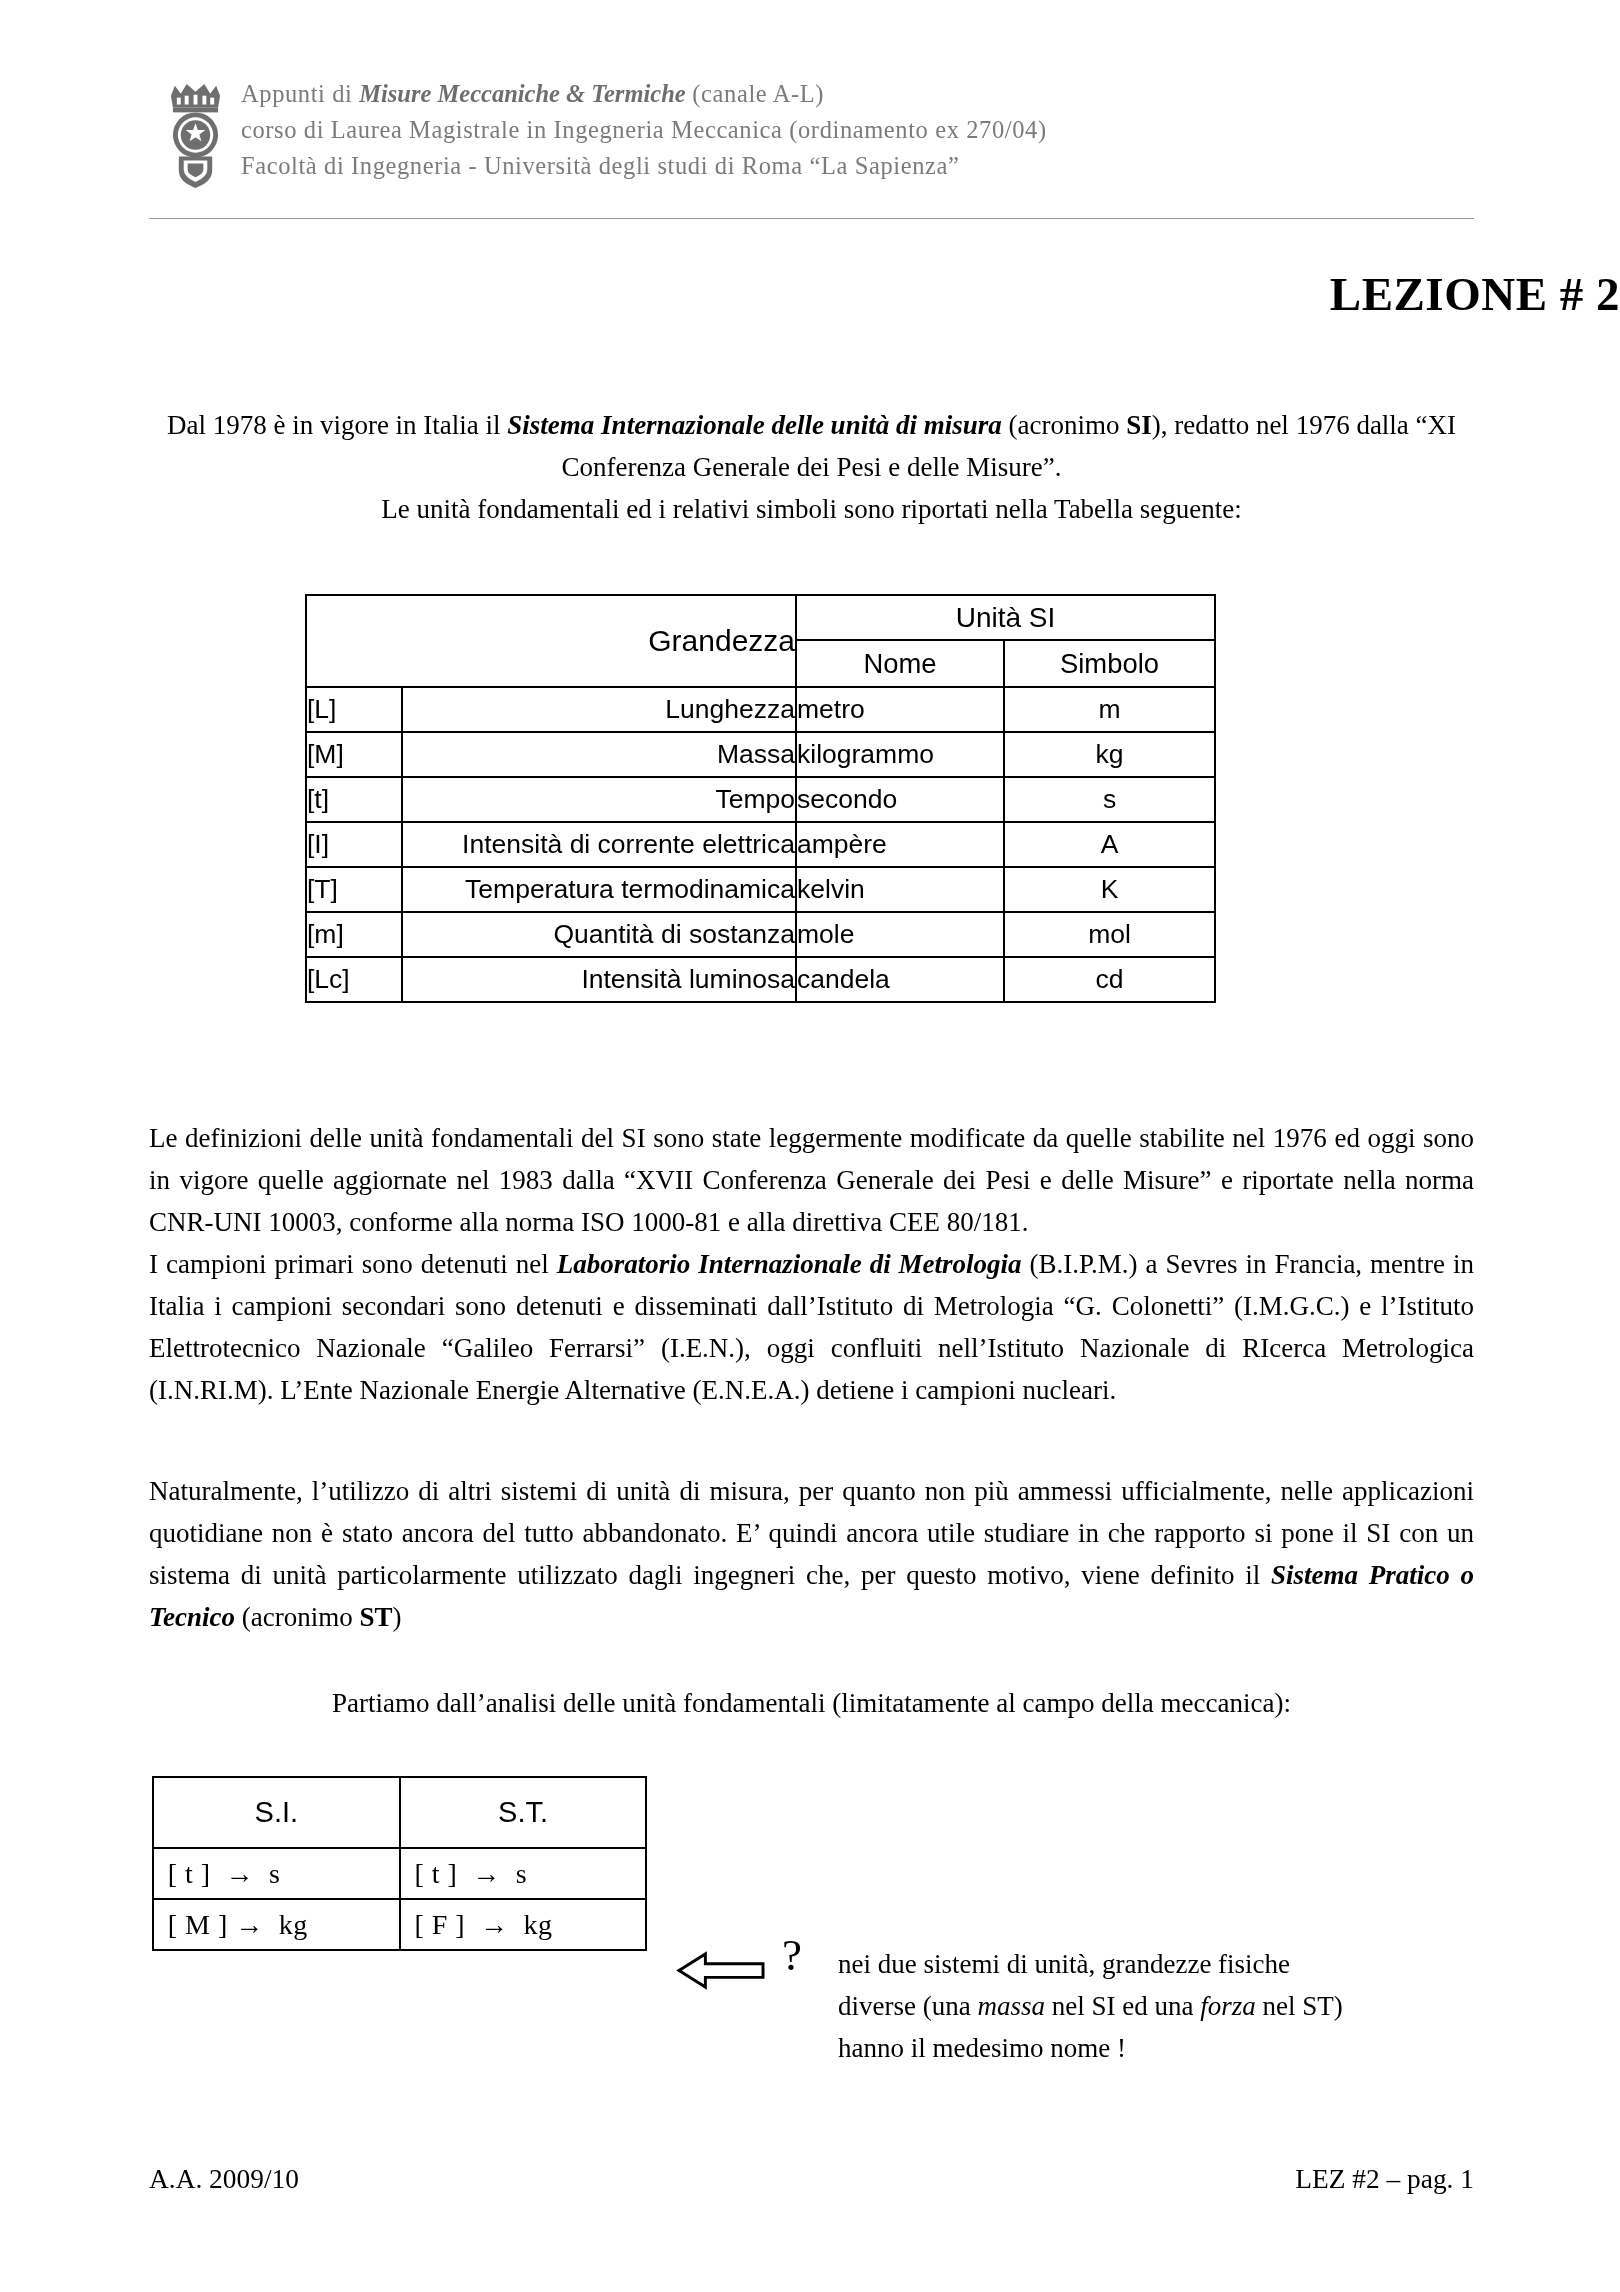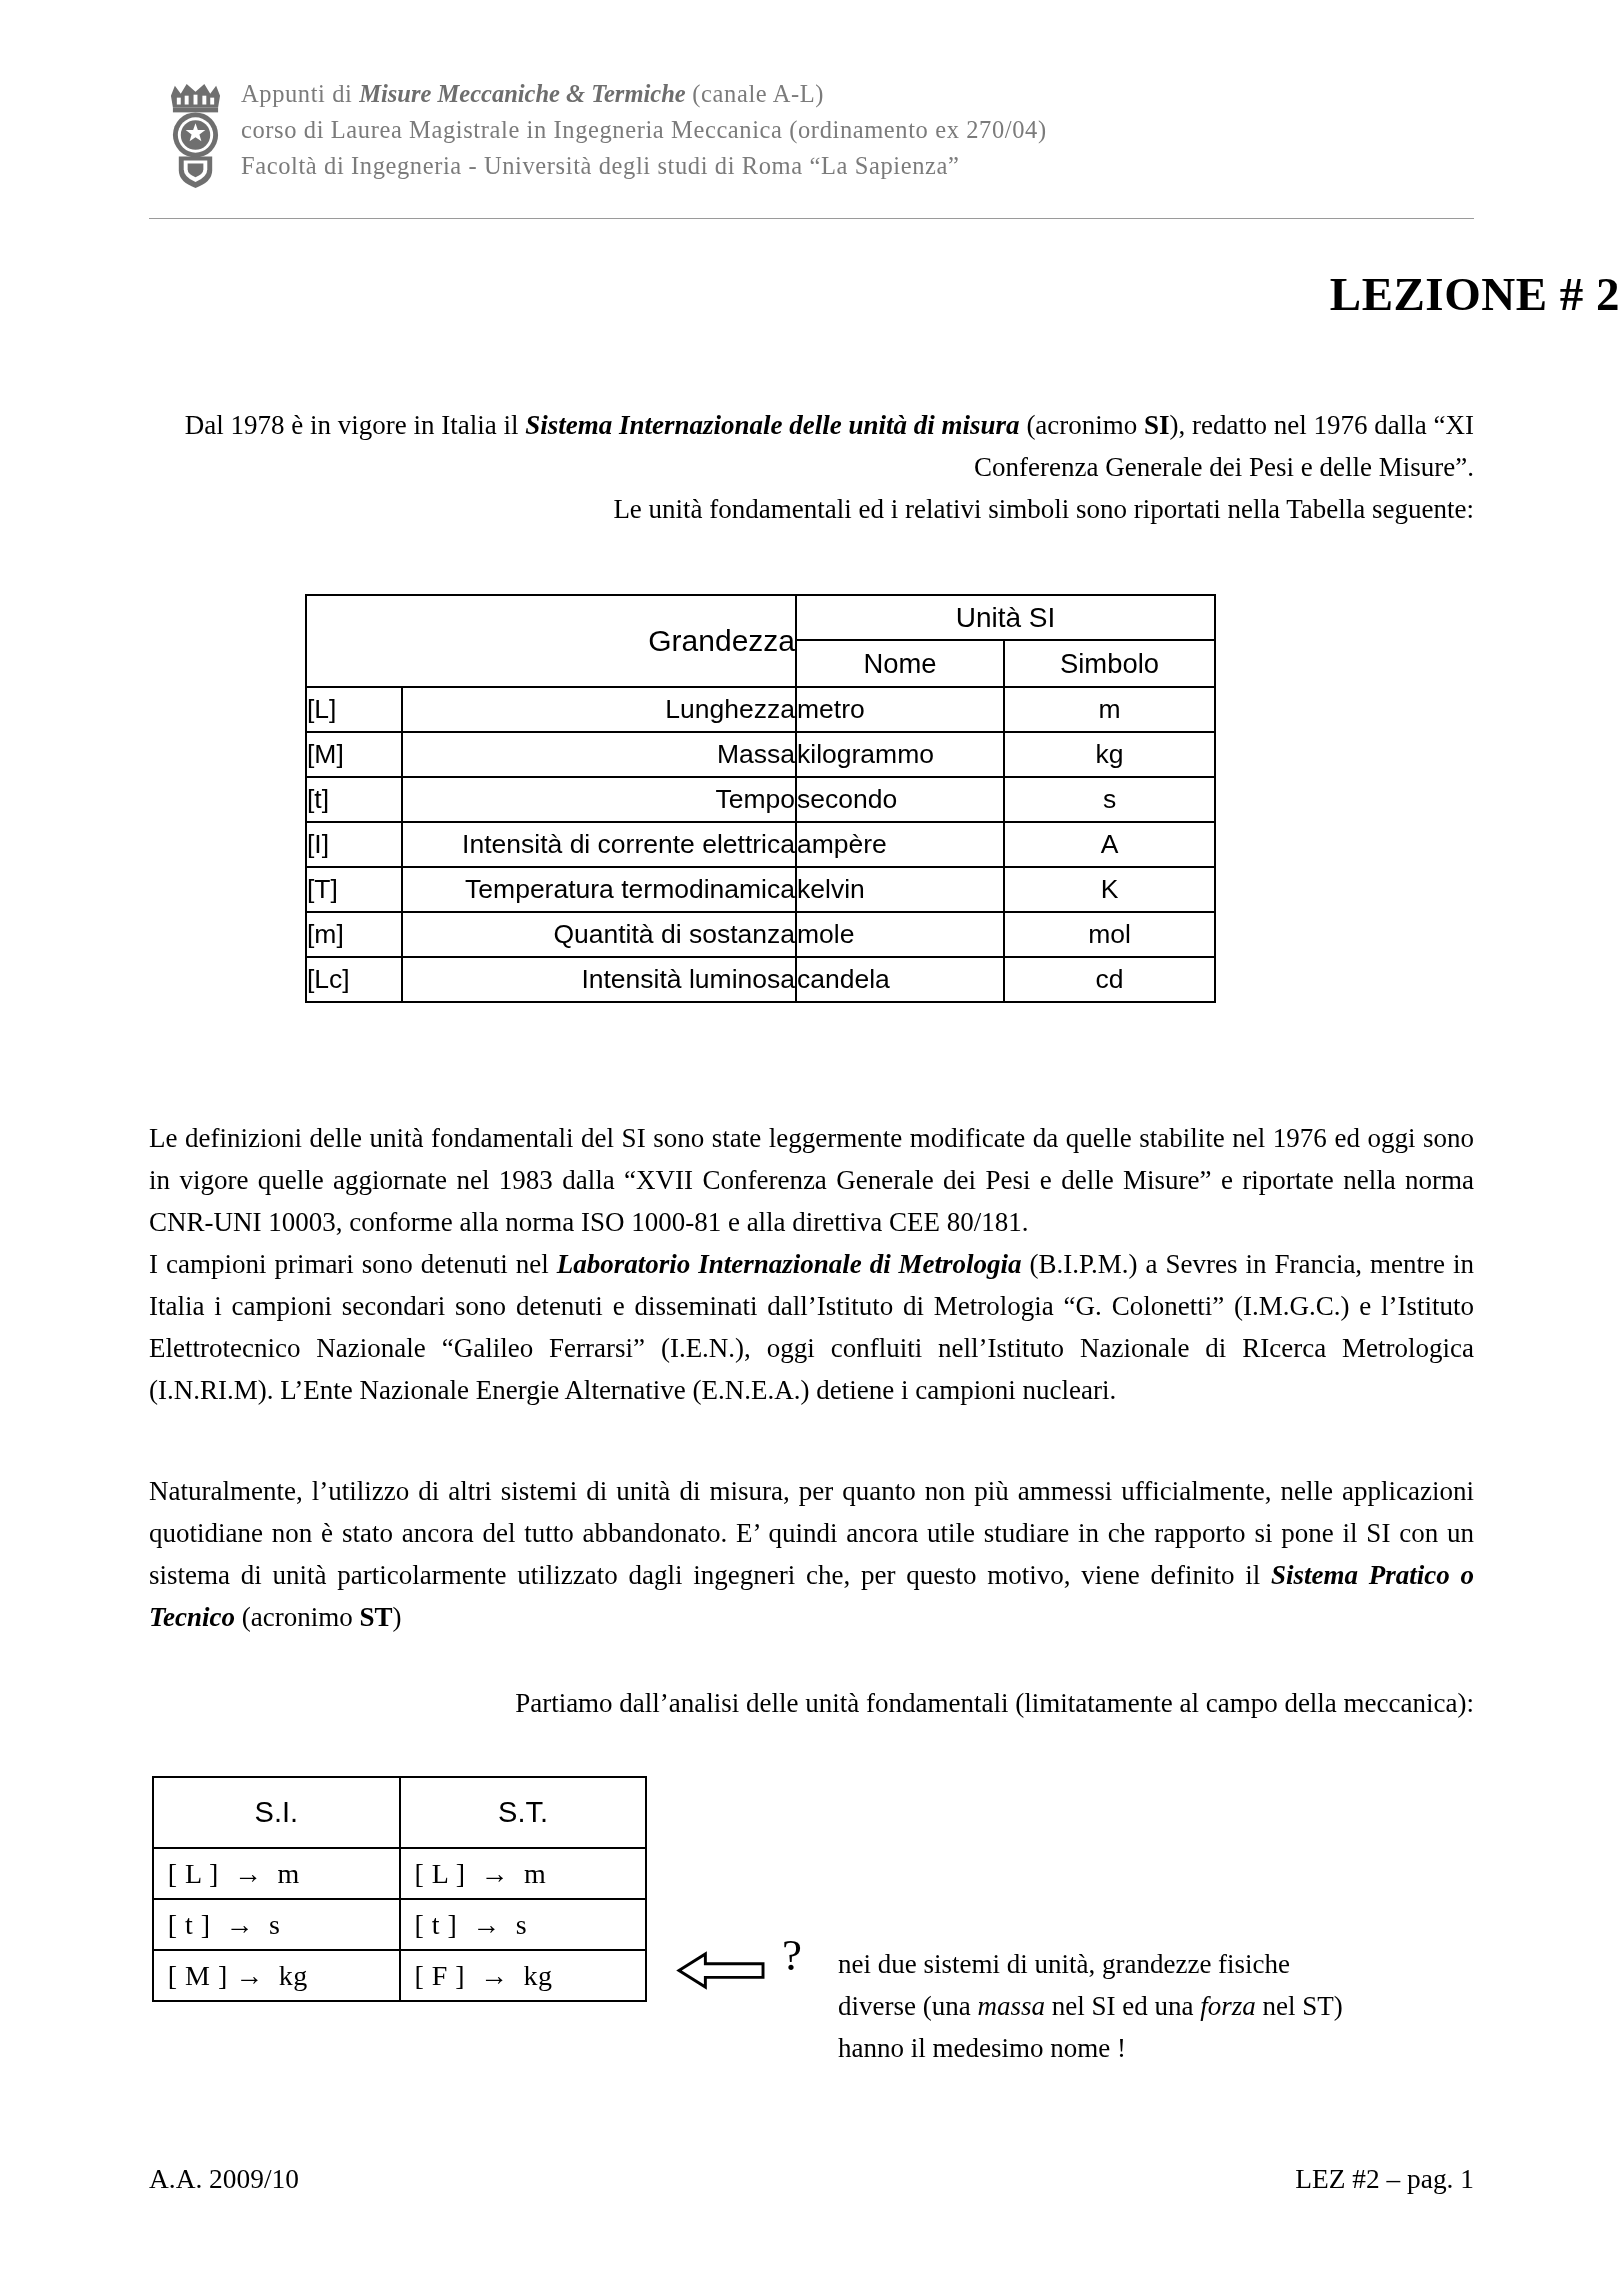--- a/index.html
+++ b/index.html
@@ -78,21 +78,21 @@
   
   .para {
     position: absolute;
     left: 149px;
     width: 1325px;
     font-size: 27px;
     line-height: 42px;
     text-align: justify;
     font-family: "Liberation Serif", serif;
   }
-  .para.nojust { text-align: right; }
+  .para.nojust { text-align: center; }
   .para .bi {
     font-weight: bold;
     font-style: italic;
   }
   .para .b { font-weight: bold; }
 
   #para-intro { top: 404px; }
   #para-def   { top: 1117px; }
   #para-nat   { top: 1470px; }
   #para-part  { top: 1682px; }
@@ -335,24 +335,20 @@
 
   <div class="para nojust" id="para-part">Partiamo dall’analisi delle unità fondamentali (limitatamente al campo della meccanica):</div>
 
   <table class="table-st">
     <tbody>
       <tr>
         <td class="hdr">S.I.</td>
         <td class="hdr">S.T.</td>
       </tr>
       <tr>
-        <td class="eq">[ L ]  →  m</td>
-        <td class="eq">[ L ]  →  m</td>
-      </tr>
-      <tr>
         <td class="eq">[ t ]  →  s</td>
         <td class="eq">[ t ]  →  s</td>
       </tr>
       <tr>
         <td class="eq">[ M ] →  kg</td>
         <td class="eq">[ F ]  →  kg</td>
       </tr>
     </tbody>
   </table>
 

